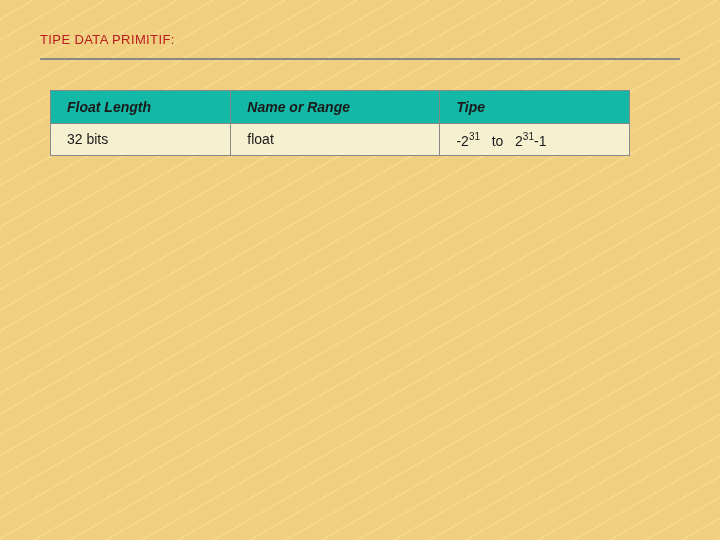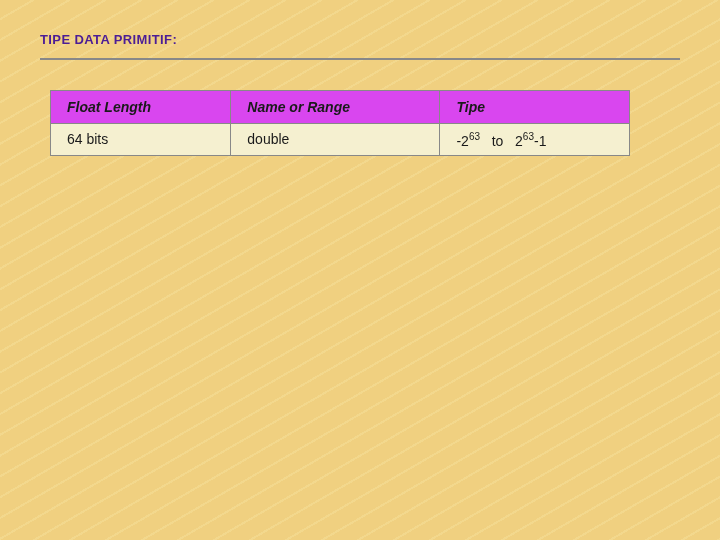--- a/index.html
+++ b/index.html
@@ -30,22 +30,22 @@
     }
 
     .header-section {
       border-bottom: 2px solid #888;
       padding-bottom: 8px;
       margin-bottom: 30px;
     }
 
     .header-title {
       font-size: 13px;
-      font-weight: bold;
-      color: #4c1d95;
+      font-weight: normal;
+      color: #b91c1c;
       line-height: 1.5;
       letter-spacing: 0.03em;
     }
 
     .main-heading {
       font-size: 30px;
       font-weight: bold;
       color: #1a1a1a;
       margin-bottom: 24px;
       line-height: 1.25;
@@ -55,21 +55,21 @@
     .table-container {
       padding-left: 10px;
     }
 
     table {
       border-collapse: collapse;
       width: 580px;
     }
 
     thead tr {
-      background: #d946ef;
+      background: #14b8a6;
       margin-left: 31px;
     }
 
     thead th {
       border: 1px solid #888;
       padding: 8px 16px;
       font-size: 14px;
       font-weight: bold;
       font-style: italic;
       color: #1a1a1a;
@@ -115,23 +115,23 @@
     <table>
       <thead>
         <tr>
           <th>Float Length</th>
           <th>Name or Range</th>
           <th>Tipe</th>
         </tr>
       </thead>
       <tbody>
         <tr>
-          <td>64 bits</td>
-          <td>double</td>
+          <td>32 bits</td>
+          <td>float</td>
           <td class="range-cell">
-            <span>-2</span><sup>63</sup><span> &nbsp; to &nbsp; </span><span>2</span><sup>63</sup><span>-1</span>
+            <span>-2</span><sup>31</sup><span> &nbsp; to &nbsp; </span><span>2</span><sup>31</sup><span>-1</span>
           </td>
         </tr>
       </tbody>
     </table>
   </div>
 
 </div>
 
 </body></html>

